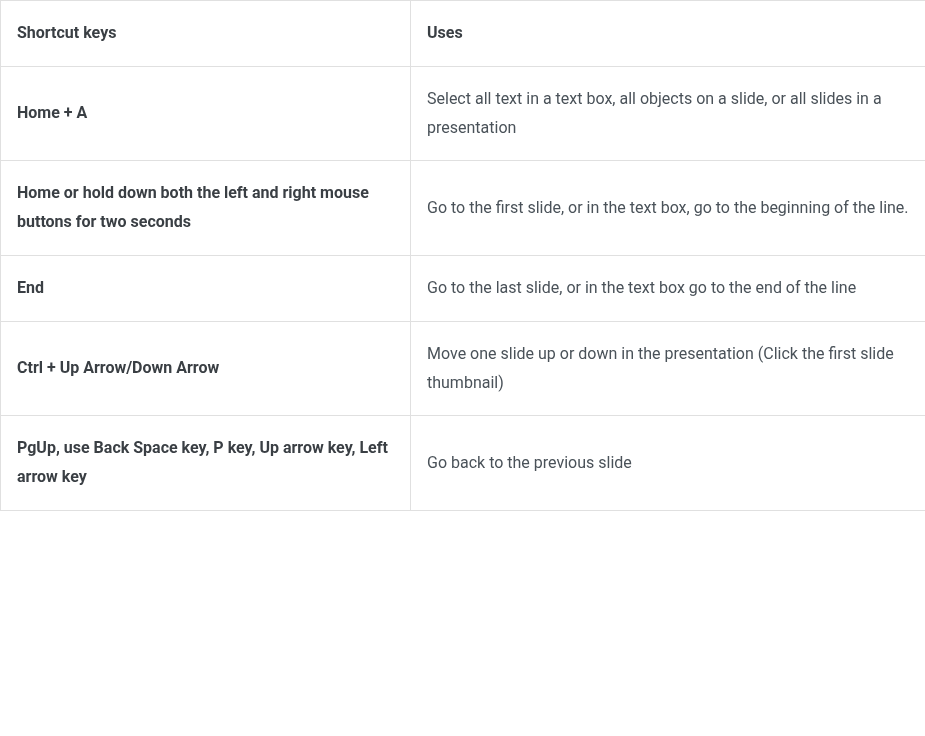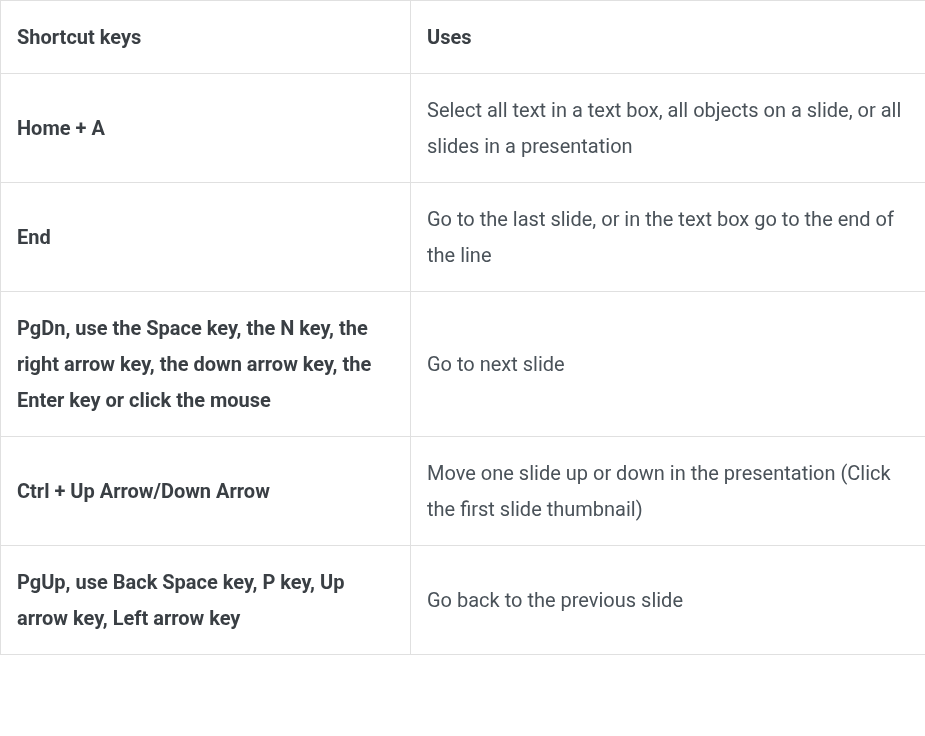--- a/index.html
+++ b/index.html
@@ -16,21 +16,21 @@
       width: 925px;
       border-collapse: collapse;
       table-layout: fixed;
     }
     th, td {
       border: 1px solid #e0e0e0;
       padding: 18px 16px;
       text-align: left;
       vertical-align: middle;
       color: #4a5259;
-      font-size: 20px;
+      font-size: 16px;
       line-height: 1.8;
     }
     th {
       font-weight: 700;
       color: #3a3f44;
     }
     td.shortcut-cell {
       font-weight: 700;
       color: #3a3f44;
       width: 410px;
@@ -60,26 +60,26 @@
       <th>Shortcut keys</th>
       <th>Uses</th>
     </tr>
   </thead>
   <tbody>
     <tr>
       <td class="shortcut-cell">Home + A</td>
       <td class="uses-cell">Select all text in a text box, all objects on a slide, or all slides in a presentation</td>
     </tr>
     <tr>
+      <td class="shortcut-cell">Home or hold down both the left and right mouse buttons for two seconds</td>
+      <td class="uses-cell">Go to the first slide, or in the text box, go to the beginning of the line.</td>
+    </tr>
+    <tr>
       <td class="shortcut-cell">End</td>
       <td class="uses-cell">Go to the last slide, or in the text box go to the end of the line</td>
-    </tr>
-    <tr>
-      <td class="shortcut-cell">PgDn, use the Space key, the N key, the right arrow key, the down arrow key, the Enter key or click the mouse</td>
-      <td class="uses-cell">Go to next slide</td>
     </tr>
     <tr>
       <td class="shortcut-cell">Ctrl + Up Arrow/Down Arrow</td>
       <td class="uses-cell">Move one slide up or down in the presentation (Click the first slide thumbnail)</td>
     </tr>
     <tr>
       <td class="shortcut-cell">PgUp, use Back Space key, P key, Up arrow key, Left arrow key</td>
       <td class="uses-cell">Go back to the previous slide</td>
     </tr>
   </tbody>

